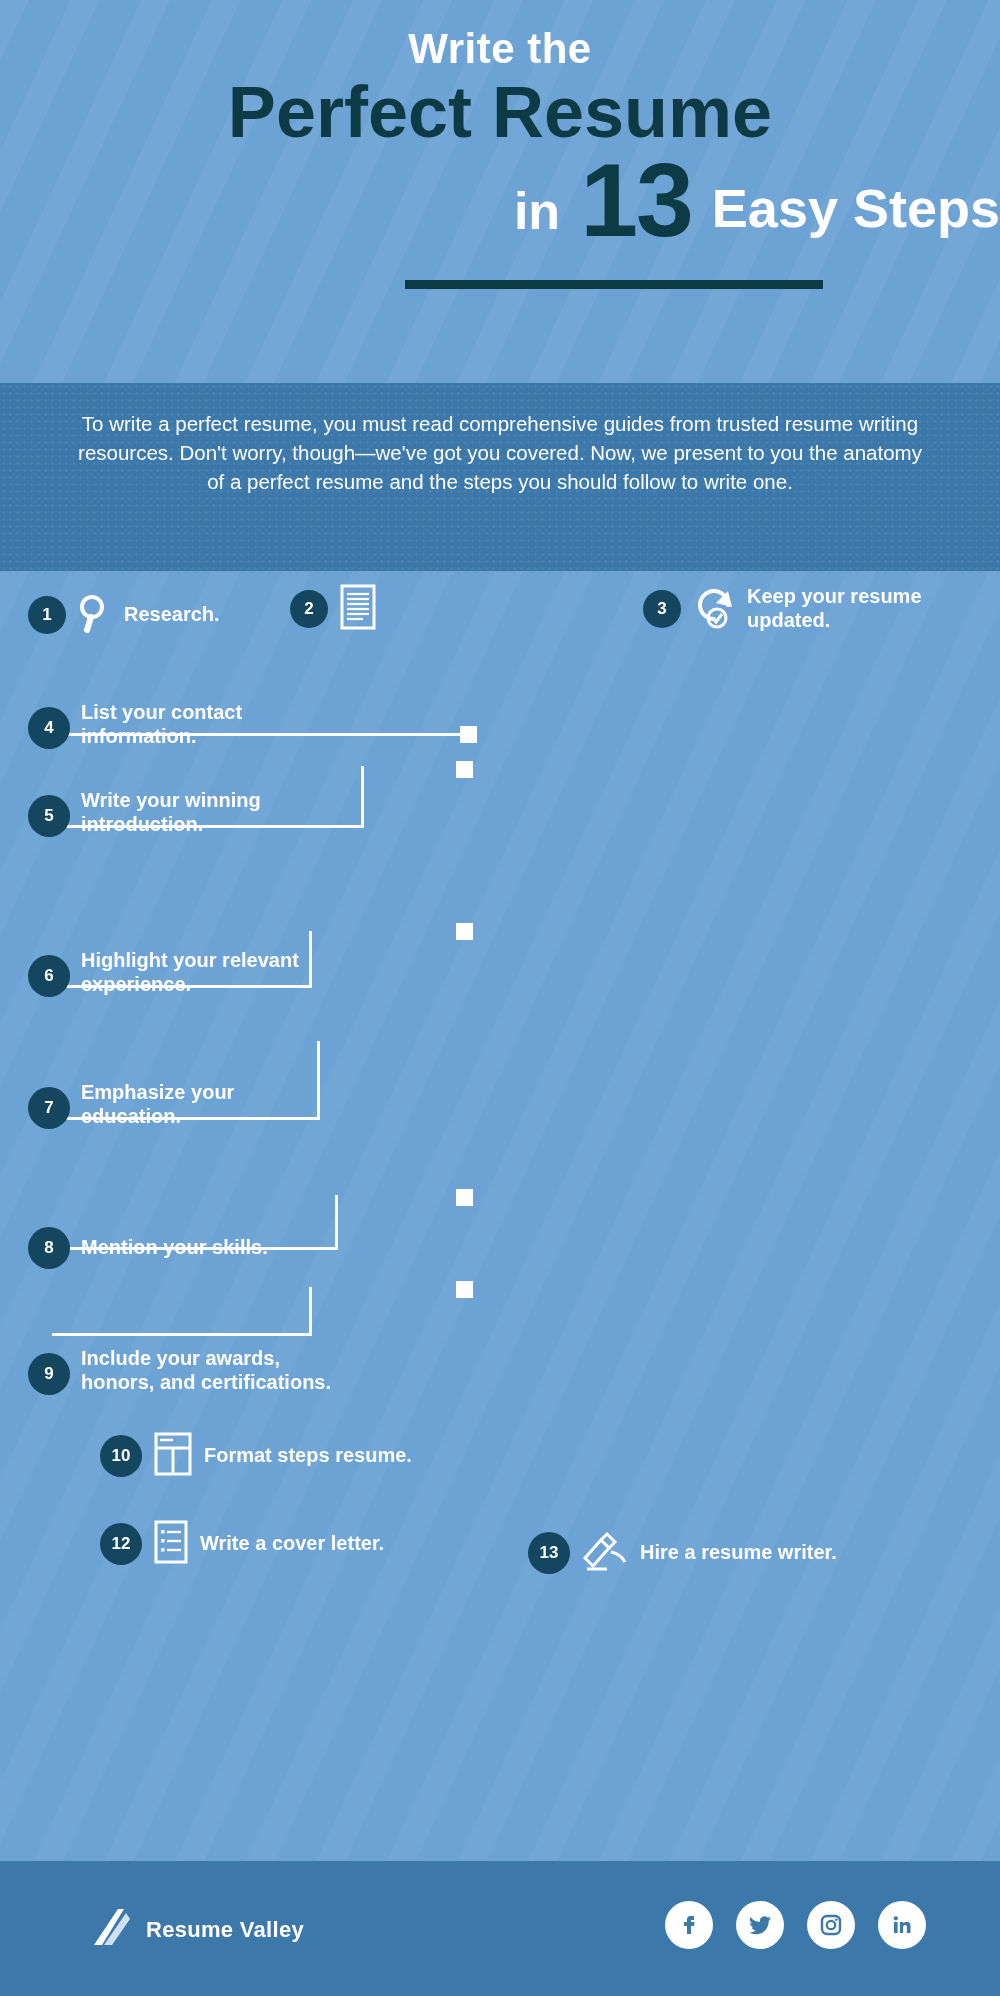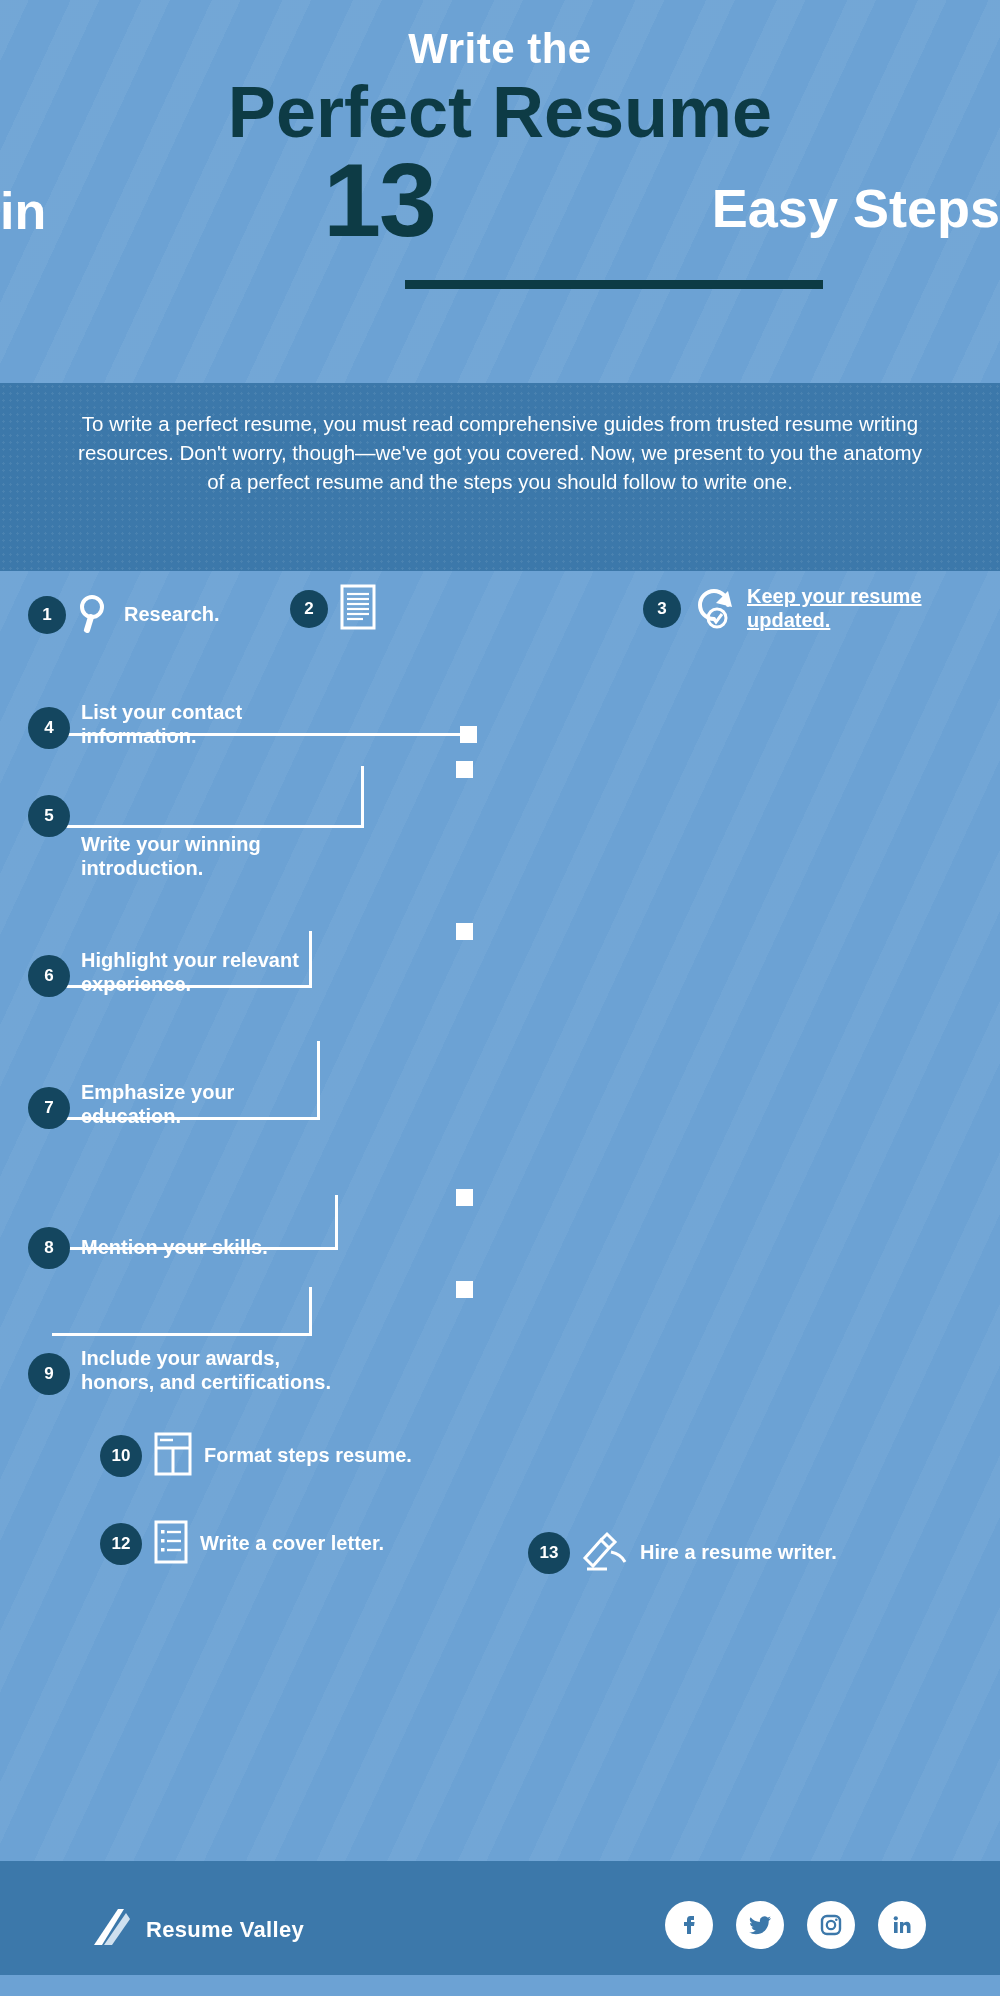--- a/index.html
+++ b/index.html
@@ -27,21 +27,21 @@
   .t-line1{
     font-size:42px;font-weight:bold;color:#ffffff;letter-spacing:0.5px;
     line-height:1.0;
   }
   .t-line2{
     font-size:72px;font-weight:bold;color:#0d3b45;letter-spacing:0px;
     line-height:1.08;margin-top:4px;
   }
   .t-line3{
     margin-top:6px;
-    display:flex;align-items:flex-end;justify-content:space-between;gap:20px;
+    display:flex;align-items:flex-end;justify-content:flex-end;gap:20px;
     line-height:1;
   }
   .t-in{font-size:52px;font-weight:bold;color:#ffffff;padding-bottom:6px;}
   .t-13{font-size:104px;font-weight:bold;color:#0d3b45;line-height:0.82;letter-spacing:-2px;}
   .t-easy{font-size:54px;font-weight:bold;color:#ffffff;padding-bottom:8px;}
   .t-underline{
     position:absolute;left:405px;top:280px;width:418px;height:9px;background:#0d3b45;
   }
 
   
@@ -115,21 +115,21 @@
 
   
   .conn{position:absolute;background:#ffffff;}
   .dot{position:absolute;width:17px;height:17px;background:#ffffff;}
 
   
   .bottom{position:absolute;top:800px;left:0;width:1000px;height:300px;}
 
   
   .footer{
-    position:relative;height:114px;background:#3c78aa;
+    position:relative;height:135px;background:#3c78aa;
   }
   .brand{
     position:absolute;left:88px;top:44px;display:flex;align-items:center;gap:14px;
   }
   .brand-name{color:#ffffff;font-size:22px;font-weight:bold;letter-spacing:0.3px;}
   .social{
     position:absolute;right:74px;top:40px;display:flex;gap:23px;
   }
   .soc{
     width:48px;height:48px;border-radius:50%;background:#ffffff;
@@ -194,21 +194,21 @@
       <div class="item" style="left:643px;top:12px;">
         <div class="num">3</div>
         <span class="icon">
           <svg width="44" height="48" viewBox="0 0 44 48">
             <path d="M36 22 A14 14 0 1 0 22 36" fill="none" stroke="#fff" stroke-width="4" stroke-linecap="round"></path>
             <polygon points="36,8 40,24 24,20" fill="#fff"></polygon>
             <circle cx="25" cy="35" r="9" fill="none" stroke="#fff" stroke-width="3"></circle>
             <polyline points="21,35 24,39 30,31" fill="none" stroke="#fff" stroke-width="3"></polyline>
           </svg>
         </span>
-        <span class="steplabel" style="max-width:200px;text-decoration:underline;">Keep your resume updated.</span>
+        <span class="steplabel" style="max-width:200px;">Keep your resume updated.</span>
       </div>
     </div>
 
 
     <div class="conn" style="left:52px;top:162px;width:420px;height:3px;"></div>
     <div class="dot" style="left:460px;top:155px;"></div>
 
     <div class="conn" style="left:52px;top:254px;width:312px;height:3px;"></div>
     <div class="conn" style="left:361px;top:195px;width:3px;height:62px;"></div>
     <div class="dot" style="left:456px;top:190px;"></div>
@@ -228,21 +228,21 @@
     <div class="conn" style="left:309px;top:716px;width:3px;height:49px;"></div>
     <div class="dot" style="left:456px;top:710px;"></div>
 
     <div class="item" style="left:28px;top:130px;align-items:flex-start;">
       <div class="num big" style="margin-top:6px;">4</div>
       <span class="steplabel" style="max-width:215px;">List your contact information.</span>
     </div>
 
     <div class="item" style="left:28px;top:218px;align-items:flex-start;">
       <div class="num big" style="margin-top:6px;">5</div>
-      <span class="steplabel" style="max-width:225px;margin-top:44px;">Write your winning introduction.</span>
+      <span class="steplabel" style="max-width:225px;">Write your winning introduction.</span>
     </div>
 
     <div class="item" style="left:28px;top:378px;align-items:flex-start;">
       <div class="num big" style="margin-top:6px;">6</div>
       <span class="steplabel" style="max-width:225px;">Highlight your relevant experience.</span>
     </div>
 
     <div class="item" style="left:28px;top:510px;align-items:flex-start;">
       <div class="num big" style="margin-top:6px;">7</div>
       <span class="steplabel" style="max-width:200px;">Emphasize your education.</span>

